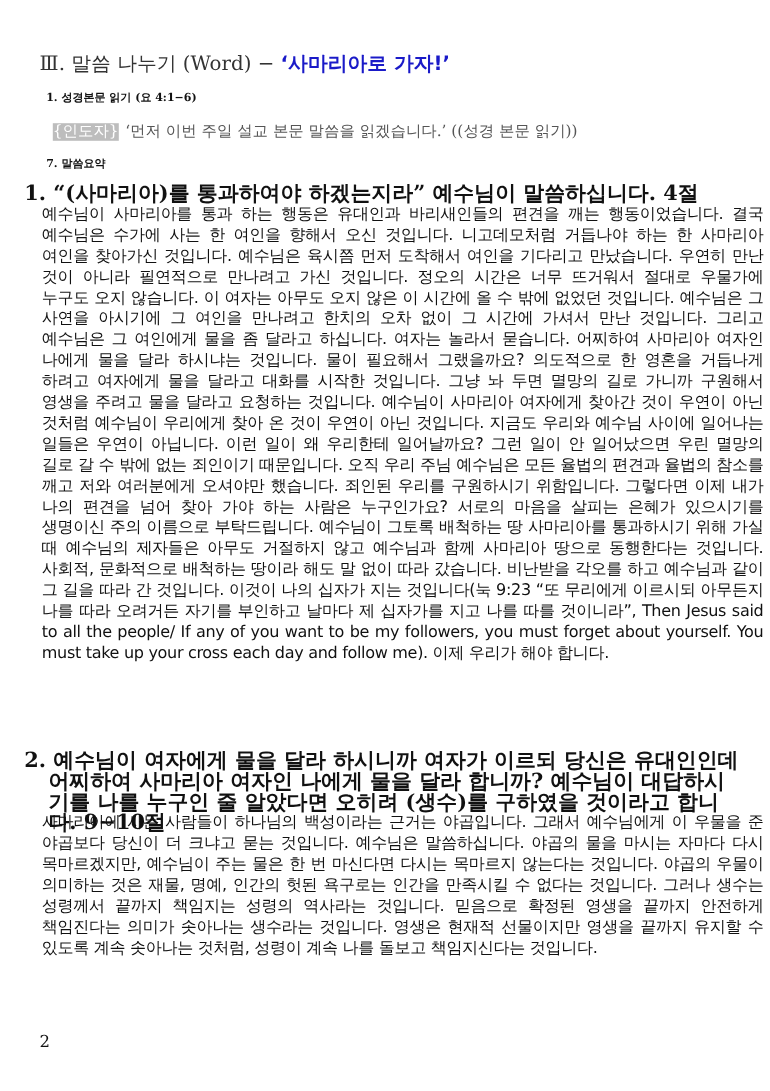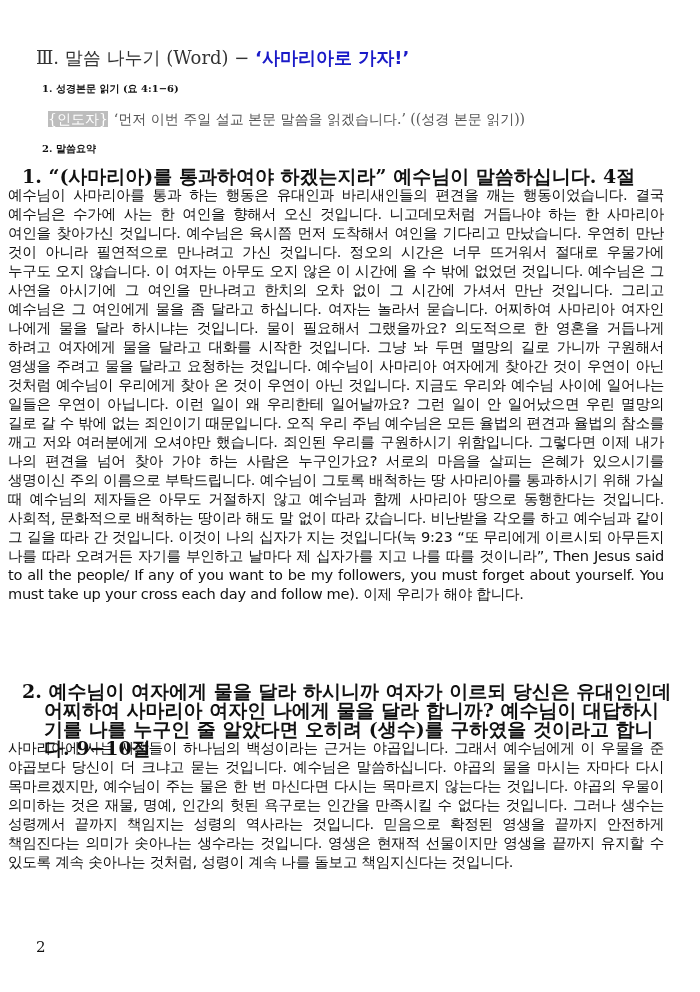--- a/index.html
+++ b/index.html
@@ -10,40 +10,40 @@
               font-family: "DejaVu Serif", serif; color: #333; }
     .h-main .accent { color: #1a1ac8; font-weight: bold; font-family: "DejaVu Sans", sans-serif; }
     .h-sub { position: absolute; left: 42px; font-size: 10px; font-weight: bold; white-space: nowrap;
              font-family: "DejaVu Serif", serif; }
     .leader { position: absolute; left: 48px; top: 111px; font-size: 14px; white-space: nowrap; color: #555;
               font-family: "DejaVu Serif", serif; }
     .leader .tag { background: #bdbdbd; color: #fff; padding: 0 0; margin-right: 6px; }
     .point-title { position: absolute; left: 22px; width: 655px; font-size: 19px; font-weight: bold;
                    line-height: 19px; font-family: "DejaVu Serif", serif; }
     .point-title.indent { padding-left: 22px; text-indent: -22px; width: 633px; }
-    .para { position: absolute; left: 8px; width: 656px; font-size: 14.6px; line-height: 19px;
+    .para { position: absolute; left: 38px; width: 656px; font-size: 14.6px; line-height: 19px;
             text-align: justify; letter-spacing: -0.3px; word-break: keep-all; }
     .page-num { position: absolute; left: 36px; top: 938px; font-size: 15px;
                 font-family: "DejaVu Serif", serif; }
   </style>
 </head>
 <body>
 
 <div class="page">
   <div class="h-main">
     <span>Ⅲ. 말씀 나누기 (Word) − </span><span class="accent">‘사마리아로 가자!’</span>
   </div>
 
   <div class="h-sub" style="top:82px;">1. 성경본문 읽기 (요 4:1−6)</div>
 
   <div class="leader">
     <span class="tag">{인도자}</span><span>‘먼저 이번 주일 설교 본문 말씀을 읽겠습니다.’ ((성경 본문 읽기))</span>
   </div>
 
-  <div class="h-sub" style="top:142px;">2. 말씀요약</div>
+  <div class="h-sub" style="top:142px;">7. 말씀요약</div>
 
   <div class="point-title" style="top:167px;">1. “(사마리아)를 통과하여야 하겠는지라” 예수님이 말씀하십니다.  4절</div>
   <div class="para" style="top:185px;">예수님이 사마리아를 통과 하는 행동은 유대인과 바리새인들의 편견을 깨는 행동이었습니다. 결국 예수님은 수가에 사는 한 여인을 향해서 오신 것입니다. 니고데모처럼 거듭나야 하는 한 사마리아 여인을 찾아가신 것입니다. 예수님은 육시쯤 먼저 도착해서 여인을 기다리고 만났습니다. 우연히 만난 것이 아니라 필연적으로 만나려고 가신 것입니다. 정오의 시간은 너무 뜨거워서 절대로 우물가에 누구도 오지 않습니다. 이 여자는 아무도 오지 않은 이 시간에 올 수 밖에 없었던 것입니다. 예수님은 그 사연을 아시기에 그 여인을 만나려고 한치의 오차 없이 그 시간에 가셔서 만난 것입니다. 그리고 예수님은 그 여인에게 물을 좀 달라고 하십니다. 여자는 놀라서 묻습니다. 어찌하여 사마리아 여자인 나에게 물을 달라 하시냐는 것입니다. 물이 필요해서 그랬을까요? 의도적으로 한 영혼을 거듭나게 하려고 여자에게 물을 달라고 대화를 시작한 것입니다. 그냥 놔 두면 멸망의 길로 가니까 구원해서 영생을 주려고 물을 달라고 요청하는 것입니다. 예수님이 사마리아 여자에게 찾아간 것이 우연이 아닌 것처럼 예수님이 우리에게 찾아 온 것이 우연이 아닌 것입니다. 지금도 우리와 예수님 사이에 일어나는 일들은 우연이 아닙니다. 이런 일이 왜 우리한테 일어날까요? 그런 일이 안 일어났으면 우린 멸망의 길로 갈 수 밖에 없는 죄인이기 때문입니다. 오직 우리 주님 예수님은 모든 율법의 편견과 율법의 참소를 깨고 저와 여러분에게 오셔야만 했습니다. 죄인된 우리를 구원하시기 위함입니다. 그렇다면 이제 내가 나의 편견을 넘어 찾아 가야 하는 사람은 누구인가요? 서로의 마음을 살피는 은혜가 있으시기를 생명이신 주의 이름으로 부탁드립니다. 예수님이 그토록 배척하는 땅 사마리아를 통과하시기 위해 가실 때 예수님의 제자들은 아무도 거절하지 않고 예수님과 함께 사마리아 땅으로 동행한다는 것입니다. 사회적, 문화적으로 배척하는 땅이라 해도 말 없이 따라 갔습니다. 비난받을 각오를 하고 예수님과 같이 그 길을 따라 간 것입니다. 이것이 나의 십자가 지는 것입니다(눅 9:23 “또 무리에게 이르시되 아무든지 나를 따라 오려거든 자기를 부인하고 날마다 제 십자가를 지고 나를 따를 것이니라”, Then Jesus said to all the people/ If any of you want to be my followers, you must forget about yourself. You must take up your cross each day and follow me). 이제 우리가 해야 합니다.</div>
 
   <div class="point-title indent" style="top:682px;">2. 예수님이 여자에게 물을 달라 하시니까 여자가 이르되 당신은 유대인인데 어찌하여 사마리아 여자인 나에게 물을 달라 합니까? 예수님이 대답하시기를 나를 누구인 줄 알았다면 오히려 (생수)를 구하였을 것이라고 합니다. 9−10절</div>
   <div class="para" style="top:738px;">사마리아에 사는 사람들이 하나님의 백성이라는 근거는 야곱입니다. 그래서 예수님에게 이 우물을 준 야곱보다 당신이 더 크냐고 묻는 것입니다. 예수님은 말씀하십니다. 야곱의 물을 마시는 자마다 다시 목마르겠지만, 예수님이 주는 물은 한 번 마신다면 다시는 목마르지 않는다는 것입니다. 야곱의 우물이 의미하는 것은 재물, 명예, 인간의 헛된 욕구로는 인간을 만족시킬 수 없다는 것입니다. 그러나 생수는 성령께서 끝까지 책임지는 성령의 역사라는 것입니다. 믿음으로 확정된 영생을 끝까지 안전하게 책임진다는 의미가 솟아나는 생수라는 것입니다. 영생은 현재적 선물이지만 영생을 끝까지 유지할 수 있도록 계속 솟아나는 것처럼, 성령이 계속 나를 돌보고 책임지신다는 것입니다.</div>
 
   <div class="page-num">2</div>
 </div>
 

